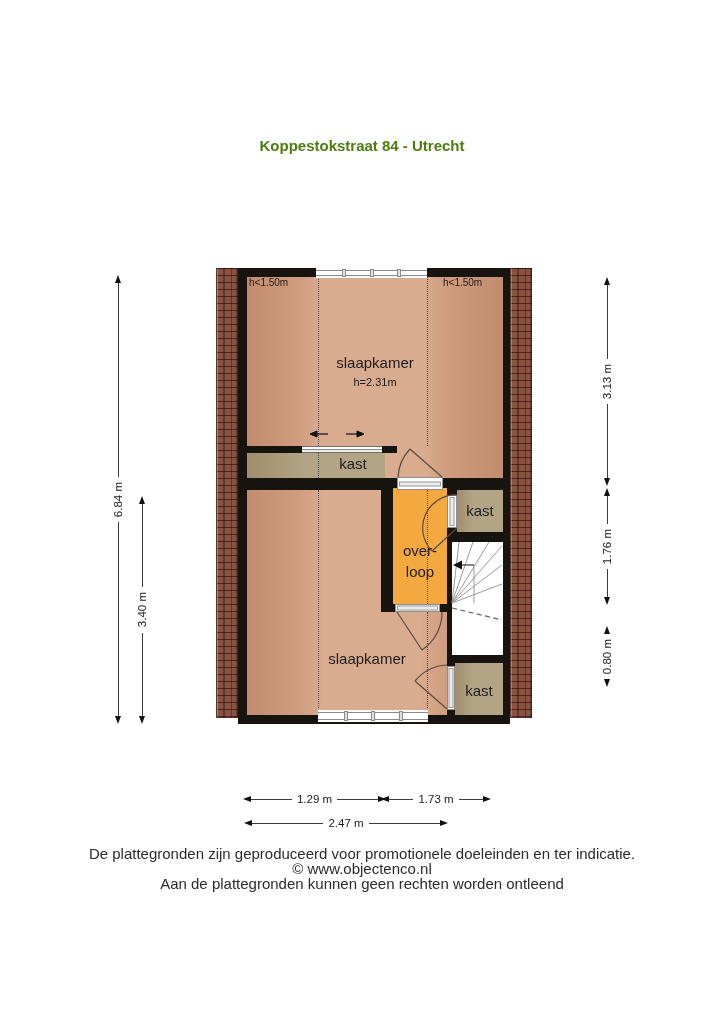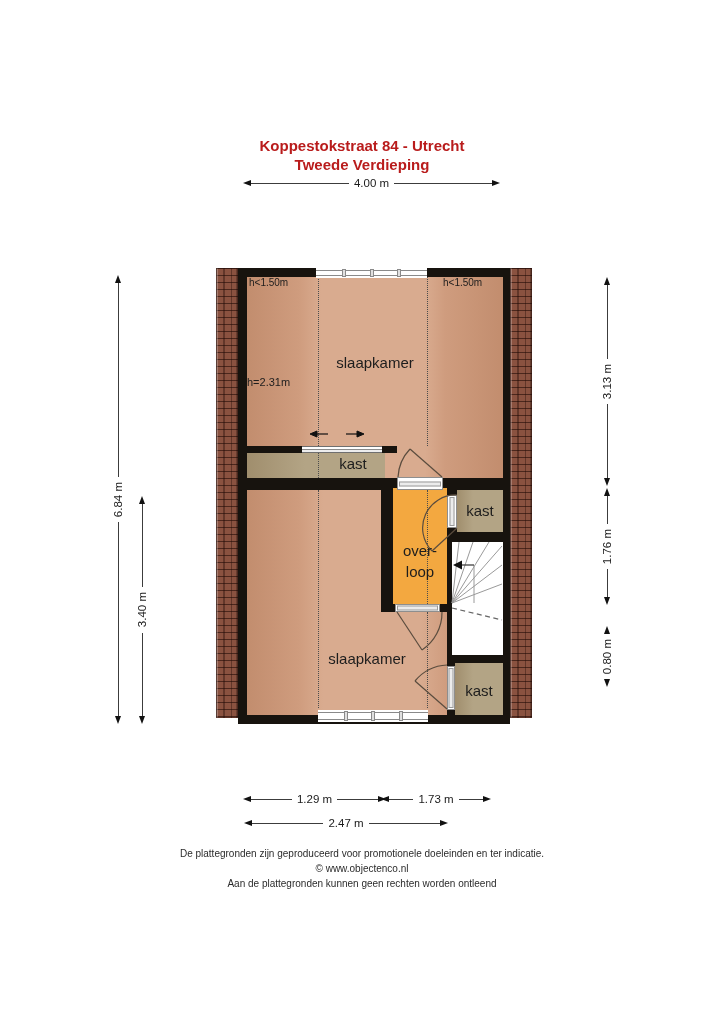--- a/index.html
+++ b/index.html
@@ -6,23 +6,23 @@
     --wall:#17130e; --floor:#d9ab8f; --floor_mid:#cf9c7e; --floor_dark:#c28d6e;
     --closet:#b3a485; --closet_dark:#a08e6d; --landing:#f3a840; --roof:#8a5240;
   }
   *{box-sizing:border-box;}
   html,body{margin:0;padding:0;}
   .page{position:relative;width:724px;height:1024px;background:#fff;
         font-family:"Liberation Sans", sans-serif;color:#1d1d1d;overflow:hidden;}
 
   
   .title{position:absolute;left:0;top:136px;width:100%;text-align:center;font-weight:bold;
-         font-size:15px;line-height:19px;color:#b91c1c;}
+         font-size:15px;line-height:19px;color:#4d7c0f;}
   .footer{position:absolute;left:0;top:846px;width:100%;text-align:center;
-          font-size:10px;line-height:15px;color:#2b2b2b;}
+          font-size:15px;line-height:15px;color:#2b2b2b;}
 
   
   .dimh{position:absolute;display:flex;align-items:center;height:14px;}
   .dimv{position:absolute;display:flex;flex-direction:column;align-items:center;width:16px;}
   .ln-h{flex:1;height:0;border-top:1px solid #3c3c3c;}
   .ln-v{flex:1;width:0;border-left:1px solid #3c3c3c;}
   .ah{width:0;height:0;flex:none;}
   .ah.l{border-top:3.5px solid transparent;border-bottom:3.5px solid transparent;border-right:8px solid #111;}
   .ah.r{border-top:3.5px solid transparent;border-bottom:3.5px solid transparent;border-left:8px solid #111;}
   .ah.t{border-left:3.5px solid transparent;border-right:3.5px solid transparent;border-bottom:8px solid #111;}
@@ -74,40 +74,32 @@
 
   .window{position:absolute;background:#fff;}
   .window::before{content:"";position:absolute;left:0;right:0;top:2px;bottom:2px;
     border-top:1px solid #8a8a8a;border-bottom:1px solid #8a8a8a;}
   .mull{position:absolute;top:1px;bottom:1px;width:4px;background:#e0e0e0;
     border:1px solid #8a8a8a;transform:translateX(-50%);}
 
   .overlay{position:absolute;left:0;top:0;}
 
   .rlabel{position:absolute;font-size:15px;color:#1d1d1d;text-align:center;white-space:nowrap;}
-  .rsub{position:absolute;font-size:11px;color:#1d1d1d;text-align:left;white-space:nowrap;}
+  .rsub{position:absolute;font-size:11px;color:#1d1d1d;text-align:center;white-space:nowrap;}
   .hnote{position:absolute;font-size:10px;color:#1d1d1d;white-space:nowrap;}
 </style>
 </head>
 <body>
 
 <div class="page">
 
   <div class="title">
     <div>Koppestokstraat 84 - Utrecht</div>
-    <div>Tweede Verdieping</div>
-  </div>
-
-  <div class="dimh" style="left:243px;top:176px;width:257px">
-    <span class="ah l"></span>
-    <span class="ln-h"></span>
-    <span class="lbl">4.00 m</span>
-    <span class="ln-h"></span>
-    <span class="ah r"></span>
-  </div>
+  </div>
+
 
   <div class="dimv" style="left:110px;top:275px;height:449px">
     <span class="ah t"></span>
     <span class="ln-v"></span>
     <span class="lbl">6.84 m</span>
     <span class="ln-v"></span>
     <span class="ah b"></span>
   </div>
   <div class="dimv" style="left:134px;top:496px;height:228px">
     <span class="ah t"></span>

